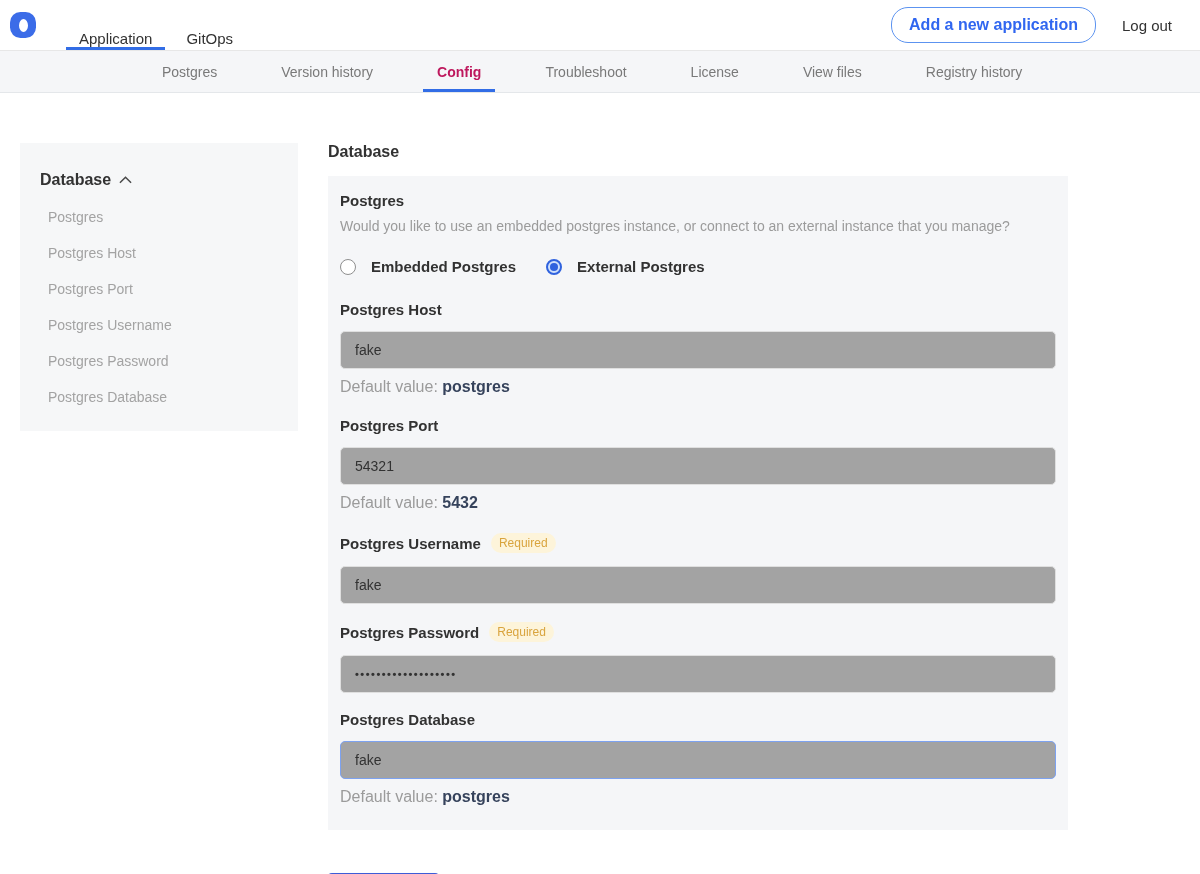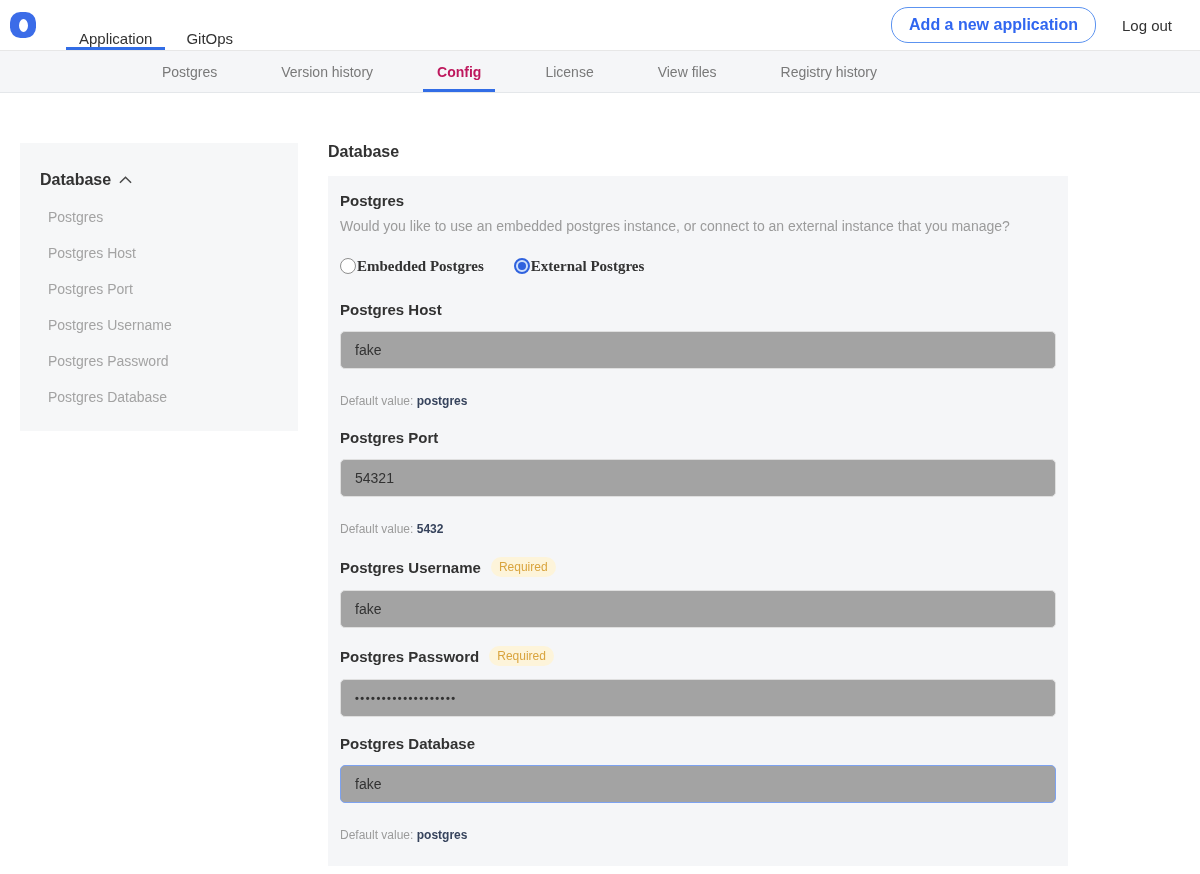--- a/index.html
+++ b/index.html
@@ -44,39 +44,39 @@
     color:#a3a3a3; cursor:pointer; }
 
   .content { width:740px; }
   .content-title { font-size:16px; font-weight:bold; margin-bottom:15px; }
   .card { background:#f5f6f8; padding:16px 12px 20px 12px; }
 
   .group-title { font-size:15px; font-weight:bold; margin-bottom:9px; }
   .group-help { font-size:14px; color:#9b9b9b; margin-bottom:24px; }
 
   .radio-row { display:flex; gap:30px; margin-bottom:26px; }
-  .radio-opt { display:flex; align-items:flex-start; gap:1px; cursor:pointer;font-family:Liberation Serif, serif; }
+  .radio-opt { display:flex; align-items:flex-end; gap:15px; cursor:pointer; }
   .radio-circle { width:16px; height:16px; border-radius:50%;
     border:1px solid #8f8f8f; background:#fff; display:flex;
     align-items:center; justify-content:center; flex:none; }
   .radio-opt.selected .radio-circle { border:2px solid #2f62de; background:#cfe0fb; }
   .radio-dot { width:8px; height:8px; border-radius:50%; background:transparent; }
   .radio-opt.selected .radio-dot { background:#2f62de; }
   .radio-label { font-size:15px; font-weight:bold; color:#323232; }
 
   .field-label-row { display:flex; align-items:center; gap:10px; margin-bottom:13px; }
   .field-label { font-size:15px; font-weight:bold; }
   .req-badge { font-size:12px; color:#d9a43e; background:#fdf4da;
     padding:3px 8px; border-radius:10px; }
   .text-input { width:100%; height:38px; border:1px solid #dfdfdf; border-radius:5px;
     background:#a3a3a3; padding:0 14px; font-size:14px; color:#323232;
     font-family:inherit; outline:none; }
   .text-input.focused { border:1px solid #7da2f0; }
   .text-input.masked { font-size:11px; font-weight:bold; letter-spacing:1.5px; }
-  .default-line { font-size:12px; color:#9b9b9b; margin-top:25px; }
+  .default-line { font-size:16px; color:#9b9b9b; margin-top:9px; }
   .default-line b { color:#36435c; }
   .field { margin-bottom:21px; }
   .field.no-default { margin-bottom:18px; }
   .field:last-child { margin-bottom:4px; }
 
   .save-btn { margin-top:43px; background:#3d5cd7; color:#fff; font-weight:bold;
     font-size:14px; border:none; border-radius:4px; padding:9px 16px; cursor:pointer;
     font-family:inherit; box-shadow:0 1px 2px rgba(0,0,0,.2); }
 </style>
 </head>
@@ -95,20 +95,21 @@
   <div class="top-right">
     <button class="pill-btn">Add a new application</button>
     <span class="logout">Log out</span>
   </div>
 </header>
 
 <nav class="subnav">
   <div class="subnav-item">Postgres</div>
   <div class="subnav-item">Version history</div>
   <div class="subnav-item active">Config</div>
+  <div class="subnav-item">Troubleshoot</div>
   <div class="subnav-item">License</div>
   <div class="subnav-item">View files</div>
   <div class="subnav-item">Registry history</div>
 </nav>
 
 <div class="main">
 
   <aside class="sidebar">
     <div class="sidebar-title">
       <span>Database</span>

